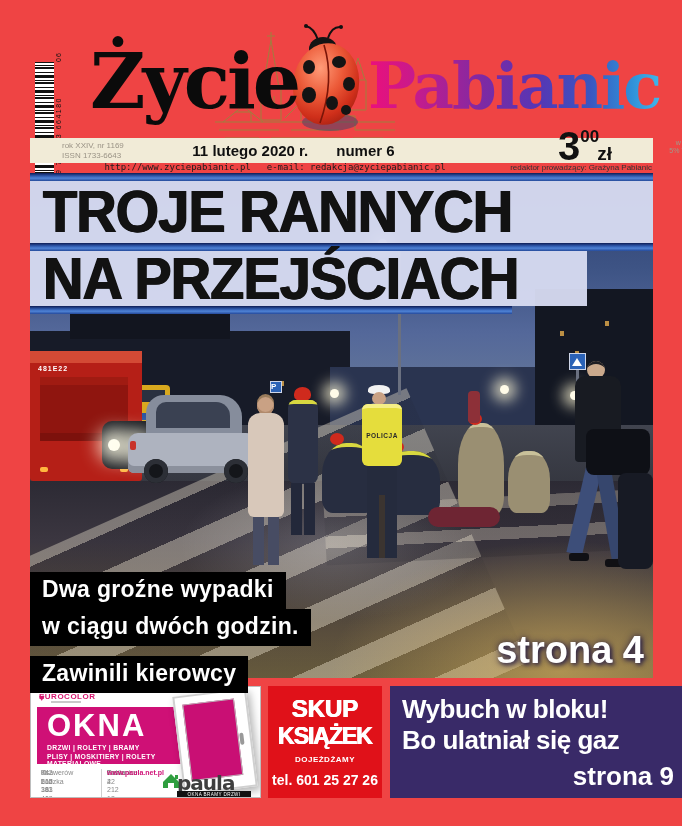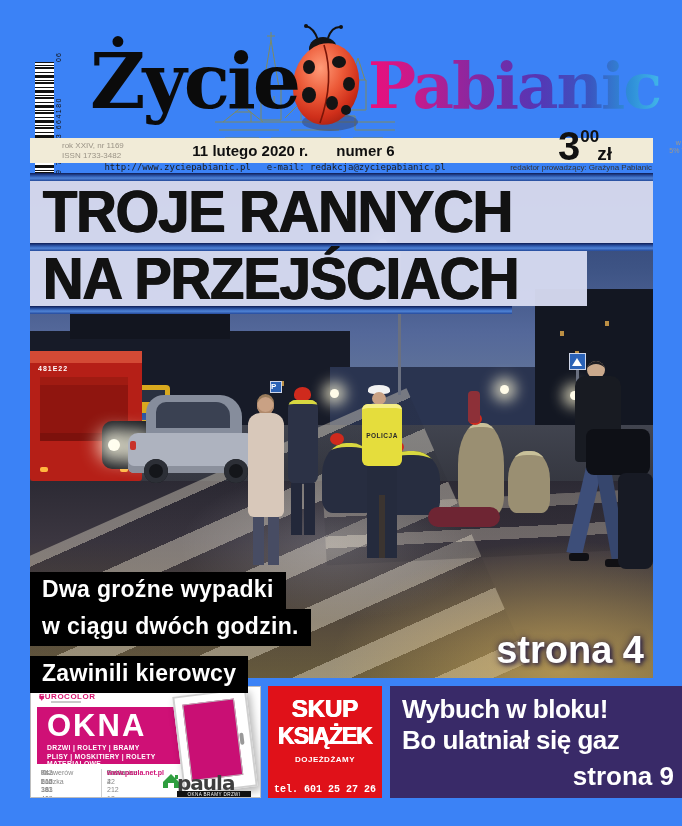--- a/index.html
+++ b/index.html
@@ -1,17 +1,17 @@
 <!DOCTYPE html>
 <html><head>
 <meta charset="utf-8">
 <style>
   * { margin:0; padding:0; box-sizing:border-box; }
   body { background:#888; font-family:"Liberation Sans", sans-serif; }
-  .page { position:relative; width:682px; height:826px; background:#3b82f6; margin:0 auto; overflow:hidden; }
+  .page { position:relative; width:682px; height:826px; background:#ef4444; margin:0 auto; overflow:hidden; }
 
   
   .barcode-wrap { position:absolute; left:33px; top:54px; width:30px; height:120px; }
   .barcode-rot { position:absolute; top:120px; left:2px; width:120px; height:28px;
     transform:rotate(-90deg); transform-origin:0 0; }
   .barcode-bars { height:19px; width:112px;
     background:repeating-linear-gradient(90deg,#111 0 2px,#fff 2px 3px,#111 3px 4px,#fff 4px 6px,#111 6px 9px,#fff 9px 11px,#111 11px 12px,#fff 12px 15px); }
   .barcode-num { font-size:7px; letter-spacing:1.5px; color:#111; margin-top:1px; }
   .barcode-addon { position:absolute; top:8px; left:22px; font-size:7px; color:#111;
     transform:rotate(-90deg); transform-origin:0 0; letter-spacing:1px; }
@@ -175,21 +175,21 @@
     font-family:"DejaVu Sans", "Liberation Sans", sans-serif; }
   .paula-bar { left:16px; top:18px; width:74px; height:7px; background:#111; color:#fff;
     font-size:4.6px; text-align:center; line-height:7px; letter-spacing:.4px; }
 
   .ad-skup { position:absolute; left:268px; top:686px; width:114px; height:112px; background:#e01119;
     color:#fff; text-align:center; }
   .skup-l1 { margin-top:9px; font-size:24px; font-weight:900; letter-spacing:0;
     text-shadow:.5px 0 #fff, -.5px 0 #fff; }
   .skup-l2 { font-size:23px; font-weight:900; letter-spacing:-1px; text-shadow:.5px 0 #fff, -.5px 0 #fff; }
   .skup-l3 { margin-top:5px; font-size:8px; font-weight:bold; letter-spacing:.5px; }
-  .skup-tel { margin-top:20px; font-size:10px; font-weight:bold;font-family:Liberation Mono, monospace; }
+  .skup-tel { margin-top:8px; font-size:14px; font-weight:bold; }
 
   .story-box { position:absolute; left:390px; top:686px; width:296px; height:112px; background:#392a68;
     color:#fff; padding:8px 12px; }
   .story-l { font-size:26px; font-weight:bold; line-height:31px; letter-spacing:-.5px; }
   .story-ref { position:absolute; right:12px; bottom:6px; font-size:26px; font-weight:bold; }
 </style>
 </head>
 <body>
 
 <div class="page">
@@ -247,21 +247,21 @@
     <ellipse cx="52" cy="81" rx="6" ry="7" fill="#141414"></ellipse>
     <ellipse cx="66" cy="88" rx="5" ry="5" fill="#141414"></ellipse>
   </svg>
 
   <div class="title-zycie">Życie</div>
   <div class="title-pabianic">Pabianic</div>
 
   <div class="info-strip">
     <div class="issue-info">
       <div>rok XXIV, nr 1169</div>
-      <div>ISSN 1733-3482</div>
+      <div>ISSN 1733-6643</div>
     </div>
     <div class="date-row">
       <span>11 lutego 2020 r.</span><span class="gap"></span><span>numer 6</span>
     </div>
     <div class="price-block">
       <span class="price-int">3</span><span class="price-cents">00</span><span class="price-unit">zł</span>
     </div>
     <div class="vat-note">
       <div>w tym</div>
       <div>5% VAT</div>

